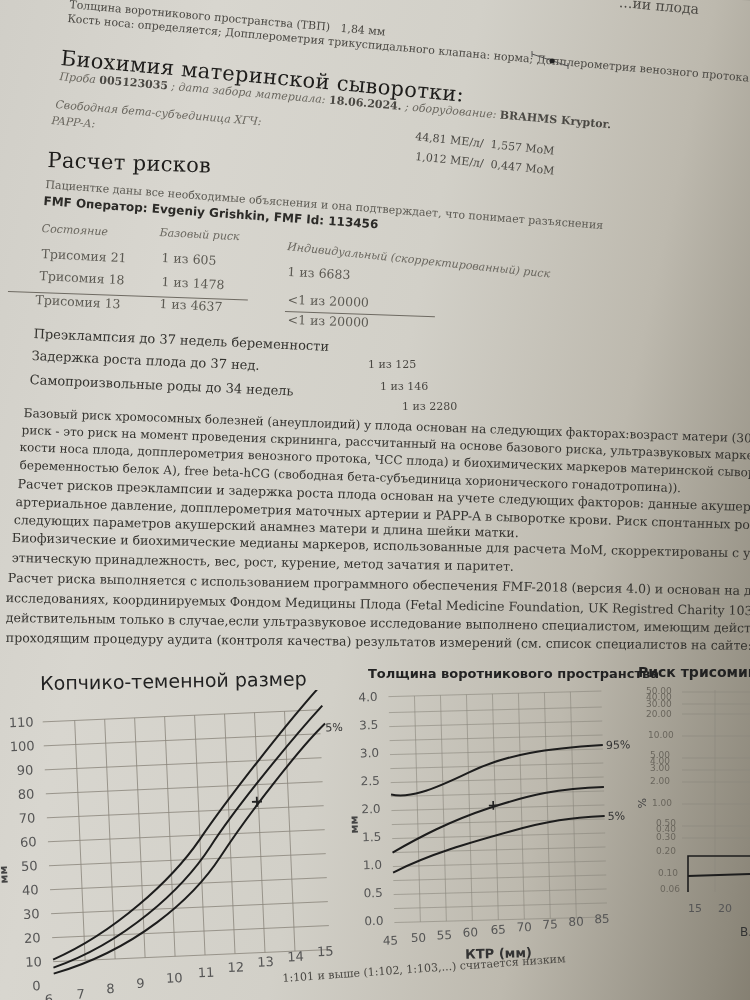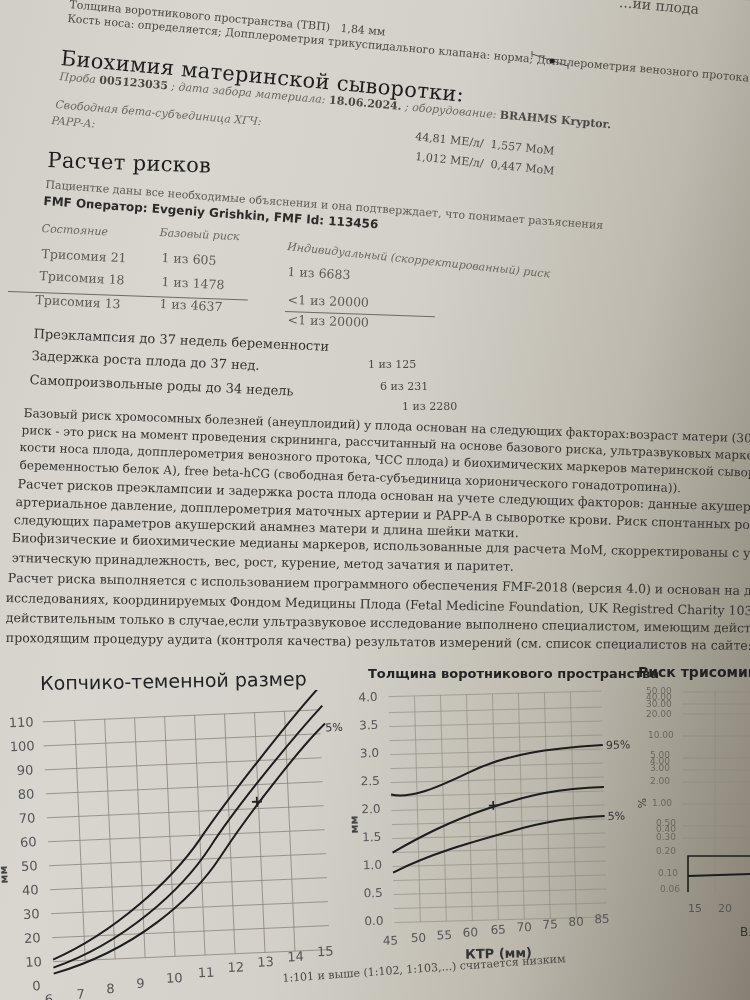--- a/index.html
+++ b/index.html
@@ -80,21 +80,21 @@
   <div style="position:absolute;left:8px;top:291px;width:240px;border-top:1px solid #6e6a62;transform:rotate(2deg);transform-origin:0 0;"></div>
   <div class="t body faint" style="left:36px;top:292px;transform:rotate(3deg);">Трисомия 13</div>
   <div class="t body faint" style="left:160px;top:296px;transform:rotate(3deg);">1 из 4637</div>
   <div style="position:absolute;left:285px;top:311px;width:150px;border-top:1px solid #6e6a62;transform:rotate(2deg);transform-origin:0 0;"></div>
   <div class="t body faint" style="left:288px;top:312px;transform:rotate(2deg);">&lt;1 из 20000</div>
 
   <div class="t body" style="left:34px;top:326px;transform:rotate(2.5deg);font-size:13px;">Преэклампсия до 37 недель беременности</div>
   <div class="t body" style="left:32px;top:348px;transform:rotate(2.5deg);font-size:13px;">Задержка роста плода до 37 нед.</div>
   <div class="t body" style="left:30px;top:372px;transform:rotate(2.5deg);font-size:13px;">Самопроизвольные роды до 34 недель</div>
   <div class="t small" style="left:368px;top:358px;">1 из 125</div>
-  <div class="t small" style="left:380px;top:380px;">6 из 231</div>
+  <div class="t small" style="left:380px;top:380px;">1 из 146</div>
   <div class="t small" style="left:402px;top:400px;">1 из 2280</div>
 
   <div class="t body" style="left:24px;top:406px;transform:rotate(2deg);font-size:12px;">Базовый риск хромосомных болезней (анеуплоидий) у плода основан на следующих факторах:возраст матери (30 лет). Индивидуальный</div>
   <div class="t body" style="left:22px;top:423px;transform:rotate(2deg);font-size:12px;">риск - это риск на момент проведения скрининга, рассчитанный на основе базового риска, ультразвуковых маркеров (толщины воротни...</div>
   <div class="t body" style="left:20px;top:440px;transform:rotate(2deg);font-size:12px;">кости носа плода, допплерометрия венозного протока, ЧСС плода) и биохимических маркеров материнской сыворотки (PAPP-A (ассо...</div>
   <div class="t body" style="left:20px;top:458px;transform:rotate(2deg);font-size:12px;">беременностью белок А), free beta-hCG (свободная бета-субъединица хорионического гонадотропина)).</div>
   <div class="t body" style="left:18px;top:476px;transform:rotate(1.8deg);font-size:12.5px;">Расчет рисков преэклампсии и задержка роста плода основан на учете следующих факторов: данные акушерского и соматического ан...</div>
   <div class="t body" style="left:16px;top:494px;transform:rotate(1.8deg);font-size:12.5px;">артериальное давление, допплерометрия маточных артерии и PAPP-A в сыворотке крови.  Риск спонтанных родов до 34 недель расс...</div>
   <div class="t body" style="left:14px;top:512px;transform:rotate(1.5deg);font-size:12.5px;">следующих параметров акушерский анамнез матери и длина шейки матки.</div>
   <div class="t body" style="left:12px;top:530px;transform:rotate(1.2deg);font-size:12.5px;">Биофизические и биохимические медианы маркеров, использованные для расчета MoM, скорректированы с учетом ряда материнских...</div>

